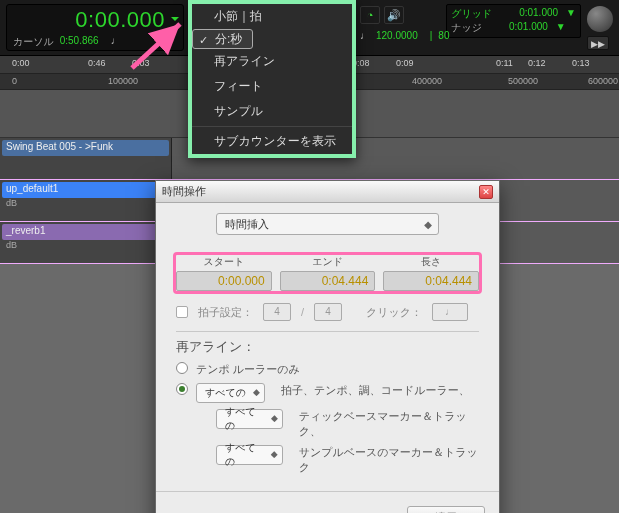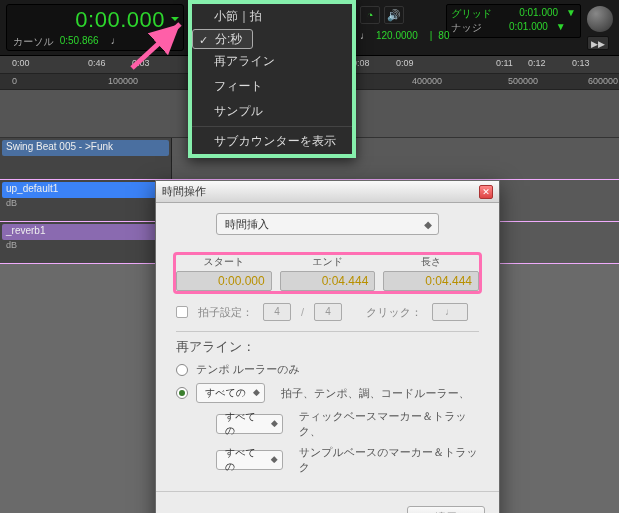--- a/index.html
+++ b/index.html
@@ -60,21 +60,21 @@
 .section{padding:6px 20px}
 .time-row{display:flex;gap:8px;margin:6px 0 12px}
 .time-field{width:96px}
 .tf-label{font-size:10px;color:#555;text-align:center;margin-bottom:2px}
 .tf-val{height:20px;background:#d4d4d4;border:1px solid #aaa;border-radius:2px;color:#b89000;font-size:12px;text-align:right;padding:2px 6px;position:relative}
 .pink-ring{position:absolute;inset:-3px;border:3px solid #ff6fb3;border-radius:4px;pointer-events:none}
 .meter-row{display:flex;align-items:center;gap:10px;font-size:11px;color:#888;margin-bottom:10px}
 .checkbox{width:12px;height:12px;border:1px solid #aaa;background:#fff;border-radius:2px}
 .mini{width:28px;height:18px;background:#e8e8e8;border:1px solid #aaa;border-radius:2px;text-align:center;line-height:16px;font-size:10px;color:#999}
 hr.div{border:none;border-top:1px solid #c8c8c8;margin:4px 0}
-.radio-row{display:flex;align-items:center;gap:8px;font-size:11px;color:#555;margin:6px 0}
+.radio-row{display:flex;align-items:flex-start;gap:8px;font-size:11px;color:#555;margin:6px 0}
 .radio{width:12px;height:12px;border:1px solid #888;border-radius:50%;background:#fff;position:relative}
 .radio.on::after{content:"";position:absolute;inset:2px;border-radius:50%;background:#3b7f2e}
 .sel{height:20px;background:#f8f8f8;border:1px solid #aaa;border-radius:3px;padding:0 18px 0 8px;font-size:10px;color:#333;display:inline-flex;align-items:center;position:relative;margin-right:8px}
 .sel .ar{position:absolute;right:4px;top:3px;font-size:9px;color:#666}
 .sub-rows{margin-left:40px}
 .btnrow{display:flex;justify-content:flex-end;padding:10px 14px}
 .btn{width:78px;height:22px;background:linear-gradient(#fafafa,#dcdcdc);border:1px solid #aaa;border-radius:3px;font-size:11px;color:#999;text-align:center;line-height:20px}
 
 .annot-arrow{position:absolute;left:124px;top:16px;width:70px;height:60px;z-index:25;pointer-events:none}
 </style>

